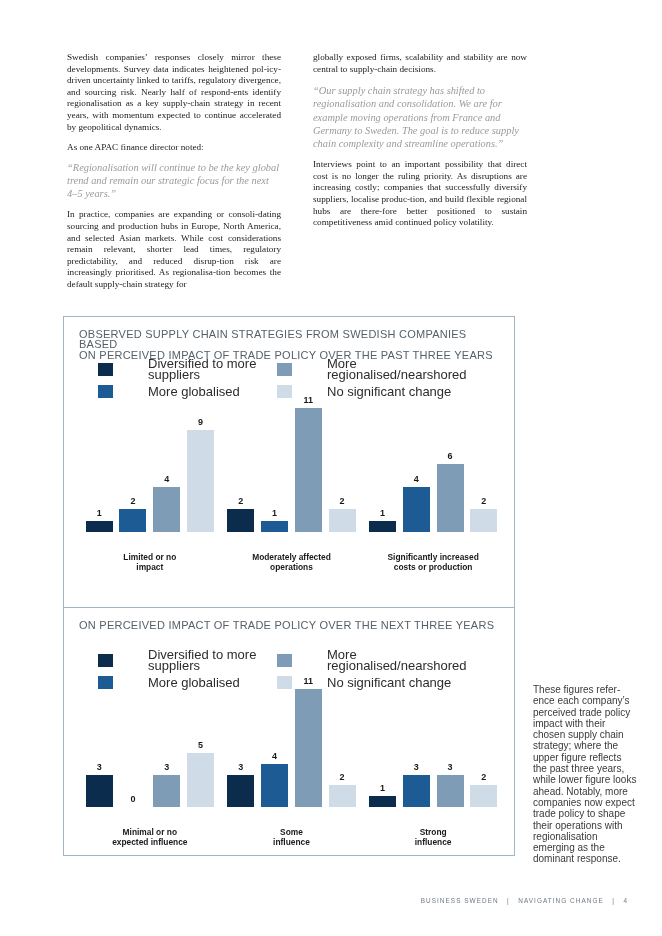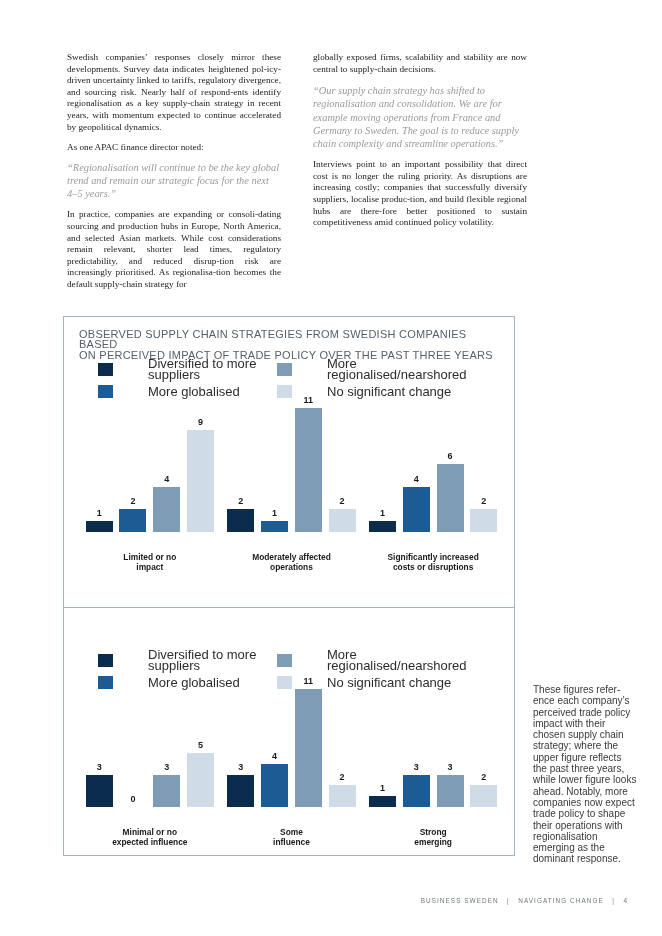--- a/index.html
+++ b/index.html
@@ -235,27 +235,28 @@
             <div class="bar-wrap">
               <div class="bar-value">6</div>
               <div class="bar" style="height: 67.6364px; background: rgb(126, 156, 182);"></div>
             </div>
             <div class="bar-wrap">
               <div class="bar-value">2</div>
               <div class="bar" style="height: 22.5455px; background: rgb(207, 220, 232);"></div>
             </div>
           </div>
           <div class="group-label">Significantly increased
-costs or disruptions</div>
+costs or production</div>
         </div>
       </div>
   </div>
 
   <div class="panel" id="panel-expected">
     <div class="panel-title">
+      <div>ON PERCEIVED IMPACT OF TRADE POLICY OVER THE NEXT THREE YEARS</div>
     </div>
     <div class="legend">
         <div class="legend-item">
           <span class="swatch" style="background: rgb(12, 44, 78);"></span>
           <span class="legend-label">Diversified to more suppliers</span>
         </div>
         <div class="legend-item">
           <span class="swatch" style="background: rgb(126, 156, 182);"></span>
           <span class="legend-label">More regionalised/nearshored</span>
         </div>
@@ -326,21 +327,21 @@
             <div class="bar-wrap">
               <div class="bar-value">3</div>
               <div class="bar" style="height: 32.1818px; background: rgb(126, 156, 182);"></div>
             </div>
             <div class="bar-wrap">
               <div class="bar-value">2</div>
               <div class="bar" style="height: 21.4545px; background: rgb(207, 220, 232);"></div>
             </div>
           </div>
           <div class="group-label">Strong
-emerging</div>
+influence</div>
         </div>
       </div>
   </div>
 
   <div class="sidenote">These figures refer-ence each company’s perceived trade policy impact with their chosen supply chain strategy; where the upper figure reflects the past three years, while lower figure looks ahead. Notably, more companies now expect trade policy to shape their operations with regionalisation emerging as the dominant response.</div>
 
   <div class="footer">
     <span>BUSINESS SWEDEN   |   NAVIGATING CHANGE   |   4</span>
   </div>
 

